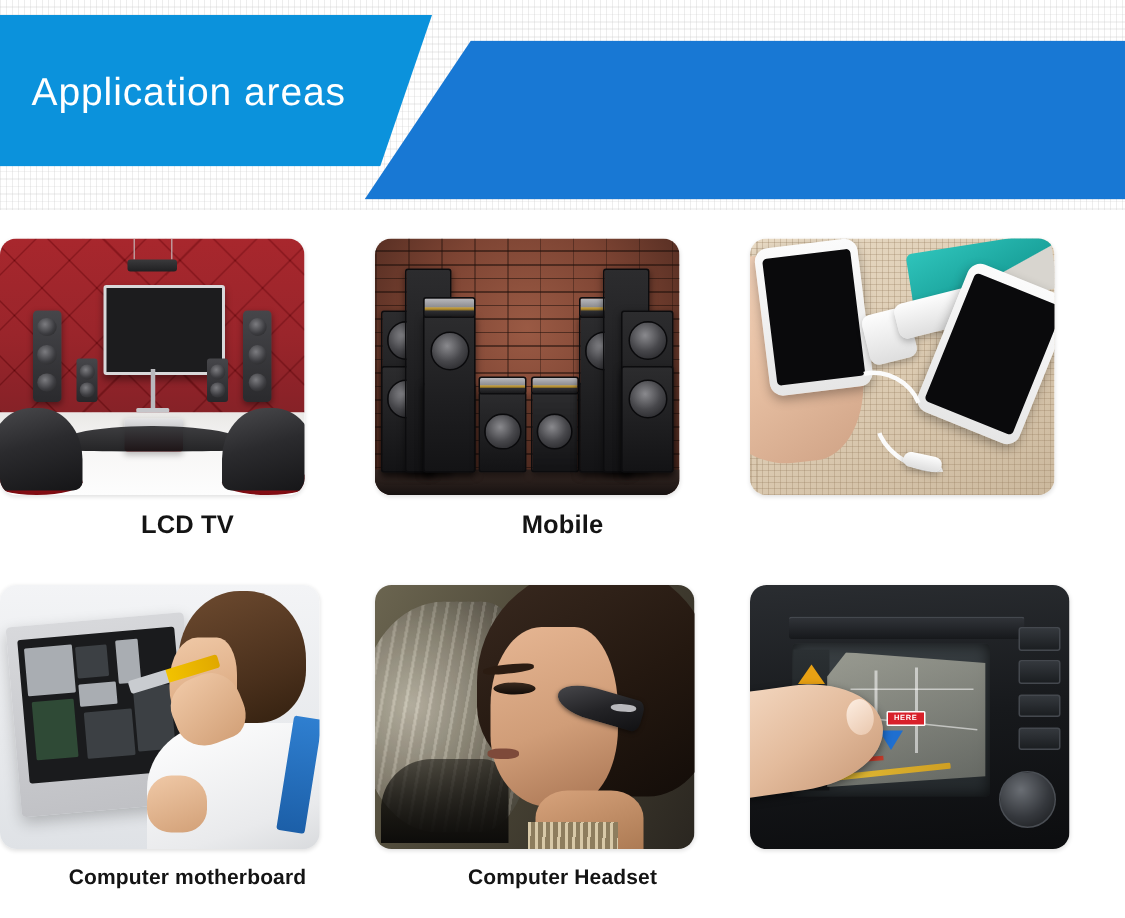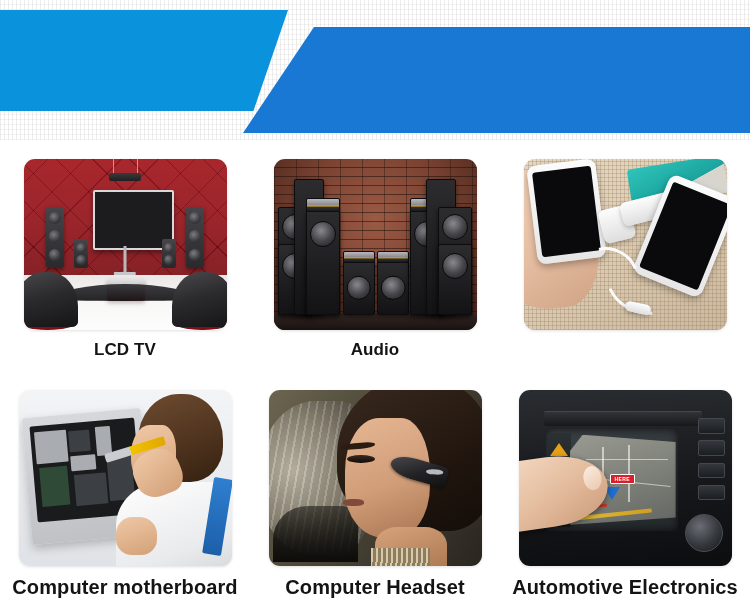--- a/index.html
+++ b/index.html
@@ -78,21 +78,20 @@
     left: 0;
     top: 140px;
     width: 750px;
     display: flex;
     flex-wrap: wrap;
   }
   .cell {
     width: 250px;
     display: flex;
     flex-direction: column;
-    align-items: center;
   }
   .cell.row2 { margin-top: 11px; }
 
   .thumb {
     width: 203px;
     height: 171px;
     border-radius: 11px;
     overflow: hidden;
     position: relative;
     margin-top: 19px;
@@ -104,21 +103,21 @@
   }
   .caption {
     margin-top: 10px;
     font-size: 17px;
     font-weight: bold;
     color: #141414;
     text-align: center;
     white-space: nowrap;
     letter-spacing: 0.1px;
   }
-  .cell.row2 .caption { font-size: 20px; }
+  .cell.row2 .caption { font-size: 14px; }
 
   
   .art { position: absolute; inset: 0; }
   .tv-wall {
     position: absolute; left:0; top:0; right:0; height: 68%;
     background:
       repeating-linear-gradient(45deg, rgba(0,0,0,0.16) 0 1px, rgba(255,255,255,0.05) 1px 26px),
       repeating-linear-gradient(-45deg, rgba(0,0,0,0.16) 0 1px, rgba(255,255,255,0.05) 1px 26px),
       linear-gradient(180deg, #9e0f16 0%, #8f0d14 55%, #79090f 100%);
   }
@@ -460,20 +459,21 @@
     border-radius: 50%;
   }
 </style>
 </head>
 <body>
 
 <div class="banner">
   <div class="banner-texture"></div>
   <div class="banner-dark"></div>
   <div class="banner-light"></div>
+  <div class="banner-title">Application areas</div>
 </div>
 
 <div class="grid">
 
   <div class="cell">
     <div class="thumb">
       <div class="art">
         <div class="tv-wall"></div>
         <div class="tv-floor"></div>
         <div class="tv-wire" style="left:44%"></div>
@@ -550,21 +550,21 @@
         <div class="amp" style="right:16%; width:16%; bottom:69%; height:7%;"></div>
         <div class="stack" style="right:10%; width:14%; height:78%; bottom:9%;"></div>
         <div class="stack" style="right:2%;  width:16%; height:62%;">
             <div class="drv" style="top:18%"></div>
           </div>
         <div class="stack" style="right:2%;  width:16%; height:40%;">
             <div class="drv" style="top:30%"></div>
           </div>
       </div>
     </div>
-    <div class="caption">Audio</div>
+    <div class="caption">Mobile</div>
   </div>
 
   <div class="cell">
     <div class="thumb">
       <div class="art">
         <div class="mp-bg"></div>
         <div class="mp-teal"></div>
         <div class="mp-hand"></div>
         <div class="mp-phone" style="left:4%; top:2%; width:34%; height:58%; transform:rotate(-7deg);">
           <div class="scr"></div>
@@ -651,16 +651,15 @@
           <div class="ae-btn" style="top:18%"></div>
           <div class="ae-btn" style="top:36%"></div>
           <div class="ae-btn" style="top:54%"></div>
         </div>
         <div class="ae-knob"></div>
         <div class="ae-finger">
           <div class="ae-nail"></div>
         </div>
       </div>
     </div>
-    <div class="caption">Automotive Electronics</div>
   </div>
 
 </div>
 
 </body></html>

